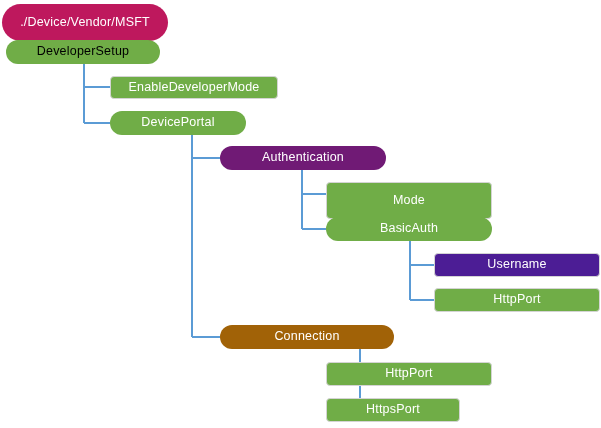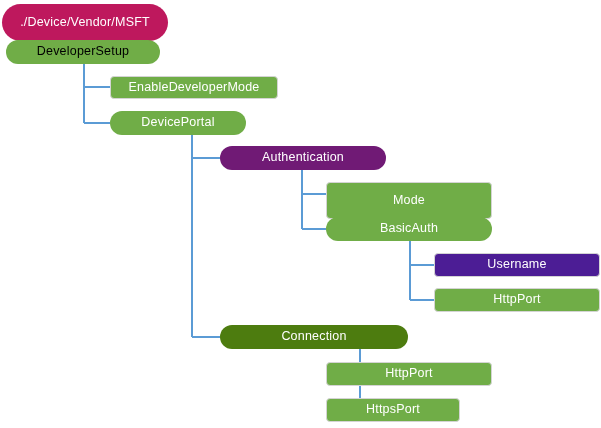--- a/index.html
+++ b/index.html
@@ -97,21 +97,21 @@
       </div>
       <div class="node pill" style="left: 326px; top: 217px; width: 166px; height: 24px; background: rgb(112, 173, 71); color: rgb(255, 255, 255);">
         <span class="lbl">BasicAuth</span>
       </div>
       <div class="node rect" style="left: 434px; top: 253px; width: 166px; height: 24px; background: #4c1d95; color: rgb(255, 255, 255); border-color: rgb(212, 212, 212);">
         <span class="lbl">Username</span>
       </div>
       <div class="node rect" style="left: 434px; top: 288px; width: 166px; height: 24px; background: rgb(112, 173, 71); color: rgb(255, 255, 255); border-color: rgb(212, 212, 212);">
         <span class="lbl">HttpPort</span>
       </div>
-      <div class="node pill" style="left: 220px; top: 325px; width: 188px; height: 24px; background: #4d7c0f; color: rgb(255, 255, 255);">
+      <div class="node pill" style="left: 220px; top: 325px; width: 174px; height: 24px; background: #a16207; color: rgb(255, 255, 255);">
         <span class="lbl">Connection</span>
       </div>
       <div class="node rect" style="left: 326px; top: 362px; width: 166px; height: 24px; background: rgb(112, 173, 71); color: rgb(255, 255, 255); border-color: rgb(212, 212, 212); justify-content: center;">
         <span class="lbl">HttpPort</span>
       </div>
       <div class="node rect" style="left: 326px; top: 398px; width: 134px; height: 24px; background: rgb(112, 173, 71); color: rgb(255, 255, 255); border-color: rgb(212, 212, 212);">
         <span class="lbl">HttpsPort</span>
       </div>
     </div>
 </div>

